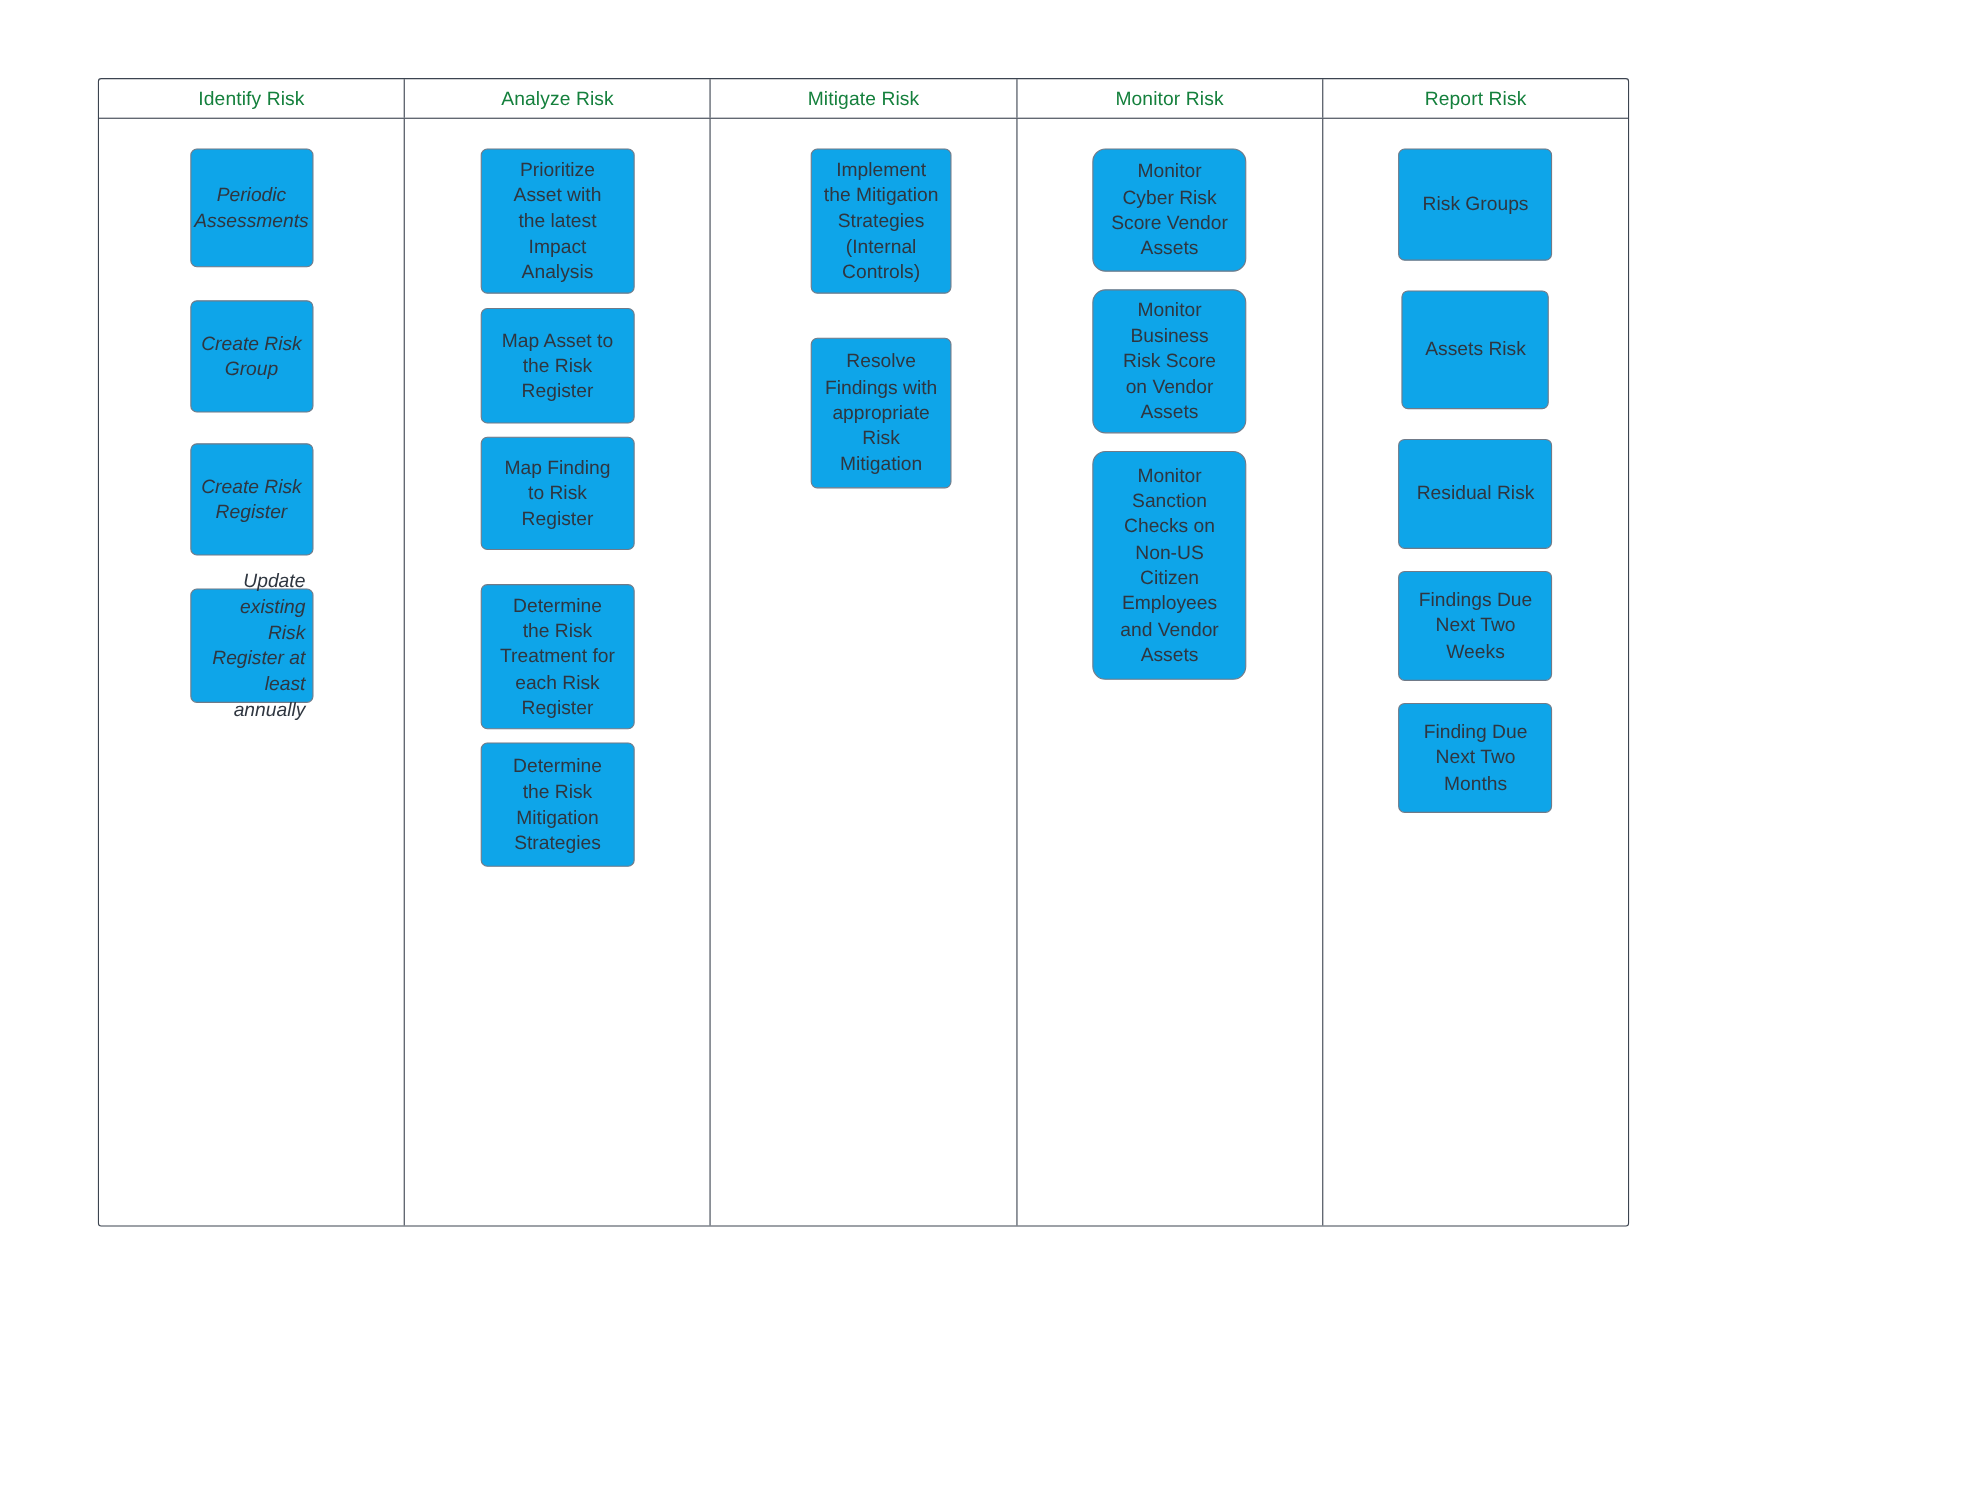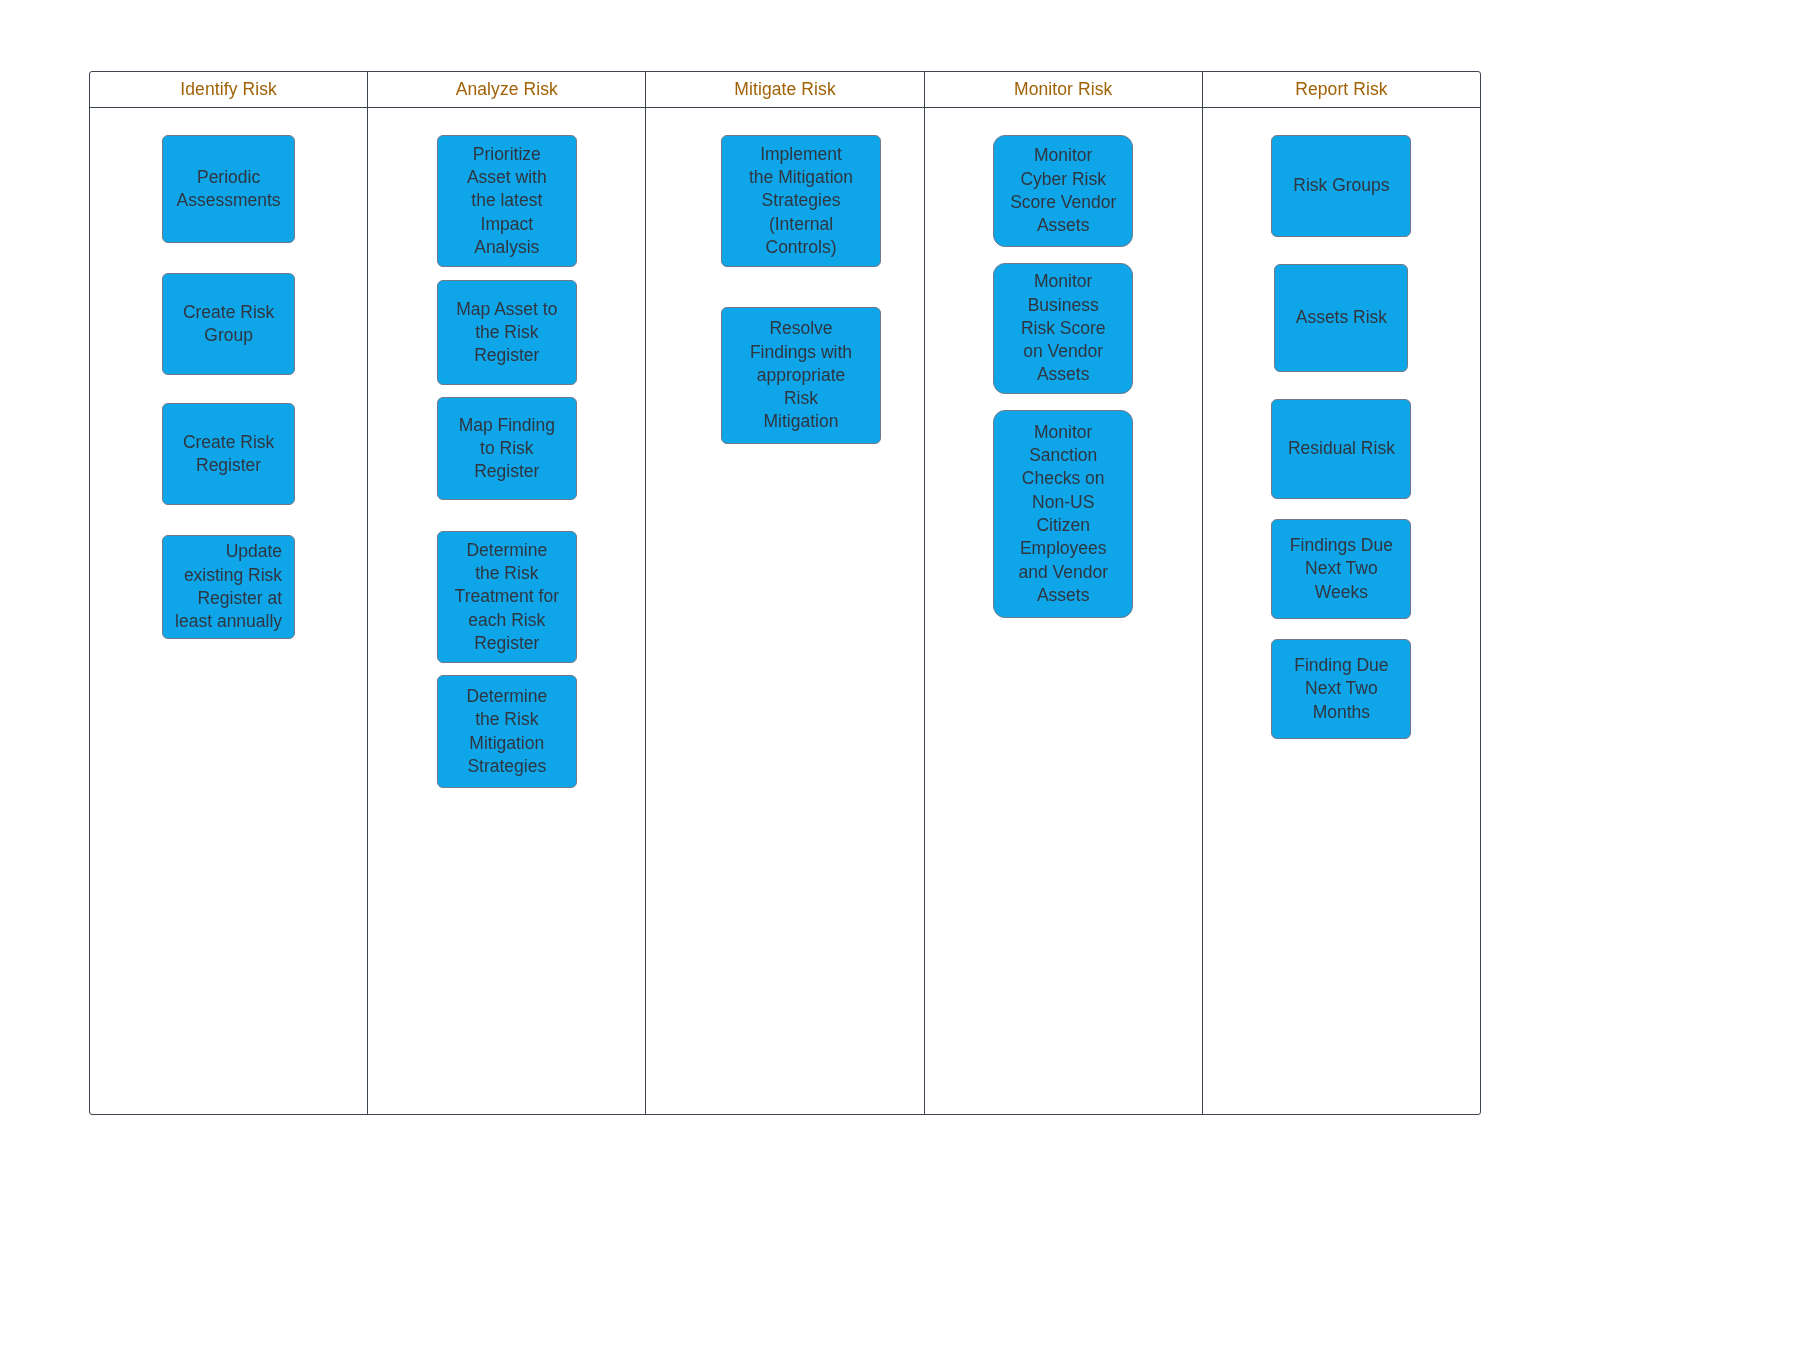--- a/index.html
+++ b/index.html
@@ -37,21 +37,21 @@
   }
 
   .header-cell {
     flex: 1 1 0;
     display: flex;
     align-items: center;
     justify-content: center;
     box-sizing: border-box;
     border-right: 1.6px solid #3c4450;
     font-size: 17.5px;
-    color: #a16207;
+    color: #15803d;
     letter-spacing: 0.1px;
   }
   .header-cell:last-child { border-right: none; }
 
   .lane-row {
     display: flex;
     flex: 1 1 auto;
     min-height: 0;
   }
 
@@ -76,36 +76,36 @@
     align-items: center;
     justify-content: center;
     text-align: center;
     font-size: 17.5px;
     line-height: 1.33;
     padding: 4px 6px;
     white-space: pre-line;
   }
 
   
-  .lane-1 .card { width: 133px; }
+  .lane-1 .card { width: 112px; font-style: italic; }
   .lane-1 .card-0 { height: 108px; margin-bottom: 30px; }
   .lane-1 .card-1 { height: 102px; margin-bottom: 28px; }
   .lane-1 .card-2 { height: 102px; margin-bottom: 30px; }
   .lane-1 .card-3 { height: 104px; text-align: right; }
 
   
   .lane-2 .card { width: 140px; }
   .lane-2 .card-0 { height: 132px; margin-bottom: 13px; }
   .lane-2 .card-1 { height: 105px; margin-bottom: 12px; }
   .lane-2 .card-2 { height: 103px; margin-bottom: 31px; }
   .lane-2 .card-3 { height: 132px; margin-bottom: 12px; }
   .lane-2 .card-4 { height: 113px; }
 
   
-  .lane-3 .card { width: 160px; margin-left: 32px; }
+  .lane-3 .card { width: 128px; margin-left: 32px; }
   .lane-3 .card-0 { height: 132px; margin-bottom: 40px; }
   .lane-3 .card-1 { height: 137px; }
 
   
   .lane-4 .card { width: 140px; border-radius: 12px; }
   .lane-4 .card-0 { height: 112px; margin-bottom: 16px; }
   .lane-4 .card-1 { height: 131px; margin-bottom: 16px; }
   .lane-4 .card-2 { height: 208px; }
 
   

